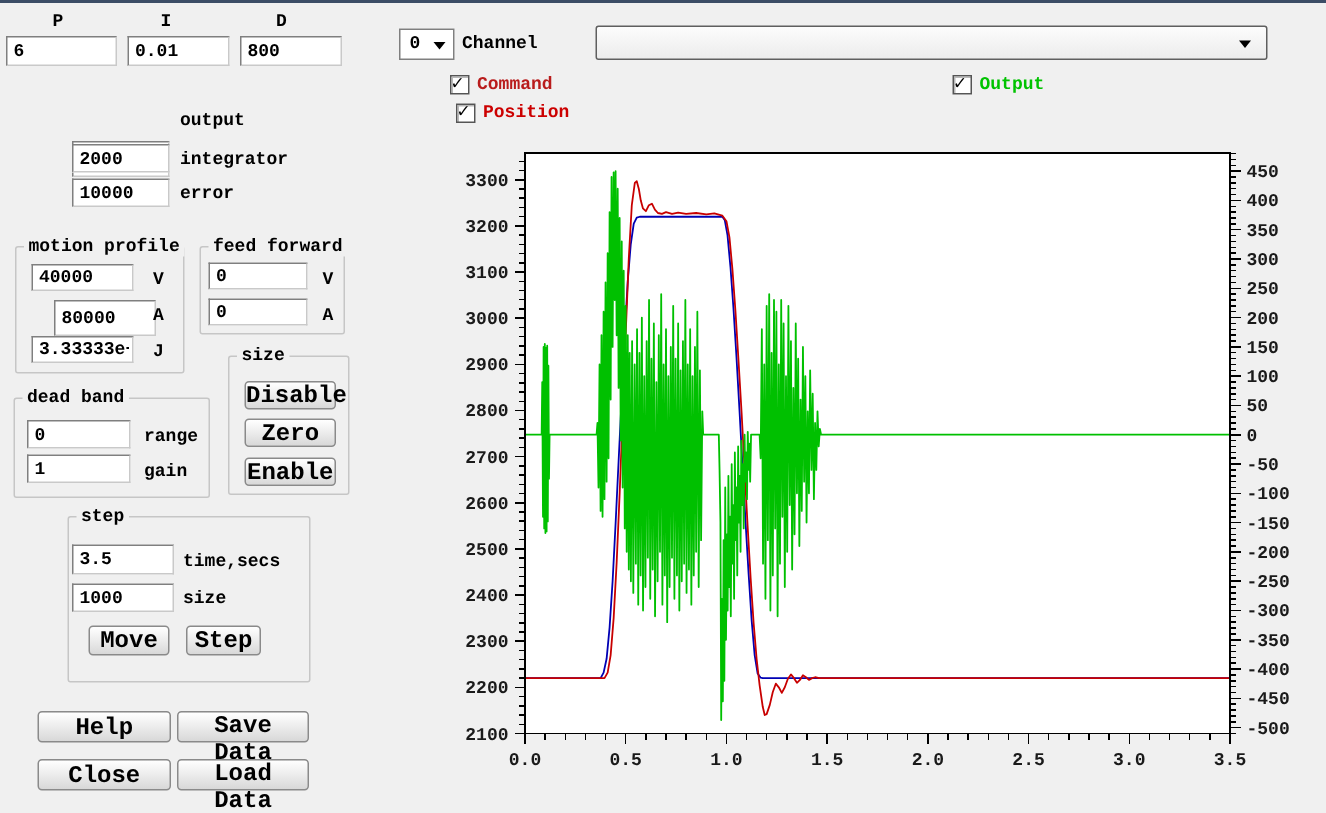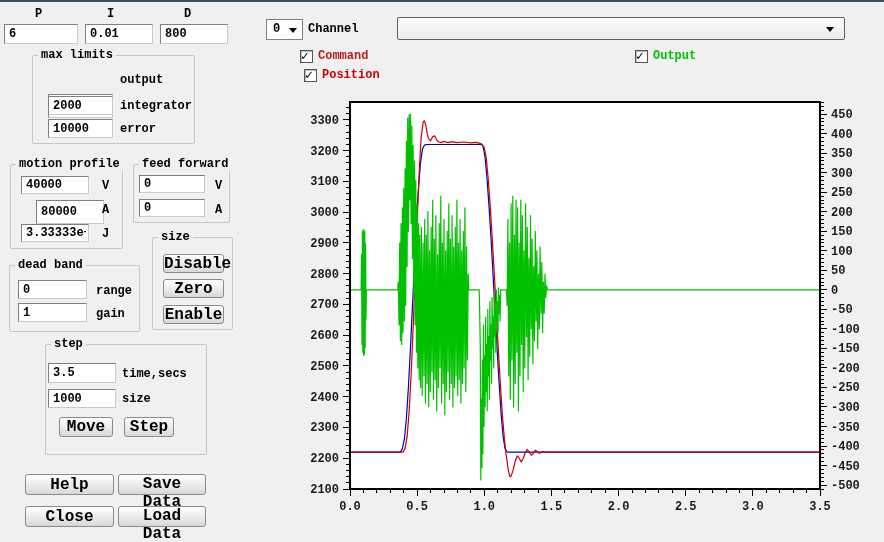--- a/index.html
+++ b/index.html
@@ -38,23 +38,20 @@
 
 <div id="win">
 
   <span class="lbl" style="left:35px;top:6px">P</span>
   <span class="lbl" style="left:107px;top:6px">I</span>
   <span class="lbl" style="left:184px;top:6px">D</span>
   <input class="inp" style="left: 4px; top: 22px; width: 74px; height: 20px;" value="6">
   <input class="inp" style="left: 85px; top: 22px; width: 68px; height: 20px;" value="0.01">
   <input class="inp" style="left: 160px; top: 22px; width: 68px; height: 20px;" value="800">
 
-  <div class="grp" style="left:32px;top:53px;width:163px;height:89px">
-    <span class="grp-title">max limits</span>
-  </div>
   <input class="inp" style="left: 48px; top: 68px; width: 65px; height: 24px; margin-top: 24px;" value="4096">
   <span class="lbl" style="left:120px;top:72px">output</span>
   <input class="inp" style="left: 48px; top: 94px; width: 65px; height: 19px;" value="2000">
   <span class="lbl" style="left:120px;top:98px">integrator</span>
   <input class="inp" style="left: 48px; top: 117px; width: 65px; height: 19px;" value="10000">
   <span class="lbl" style="left:120px;top:121px">error</span>
 
   <div class="grp" style="left:10px;top:162px;width:113px;height:85px">
     <span class="grp-title">motion profile</span>
   </div>

